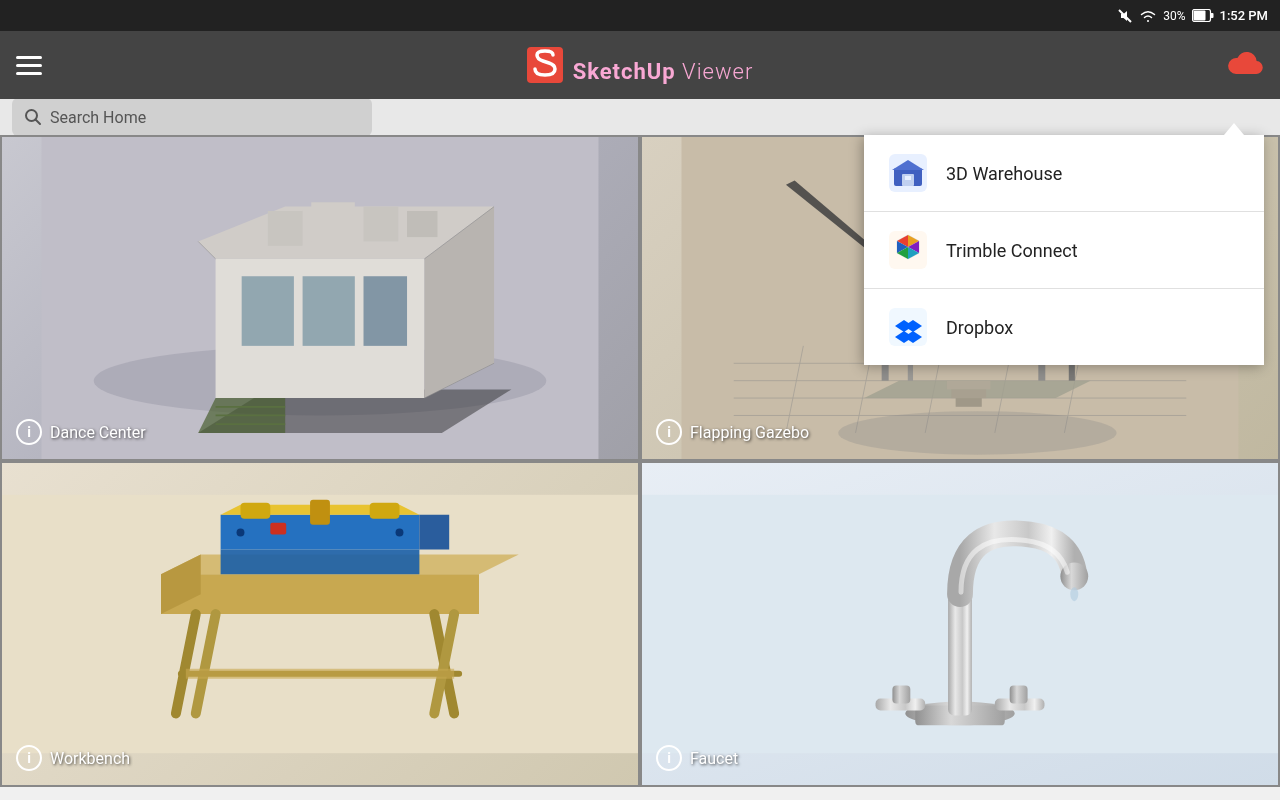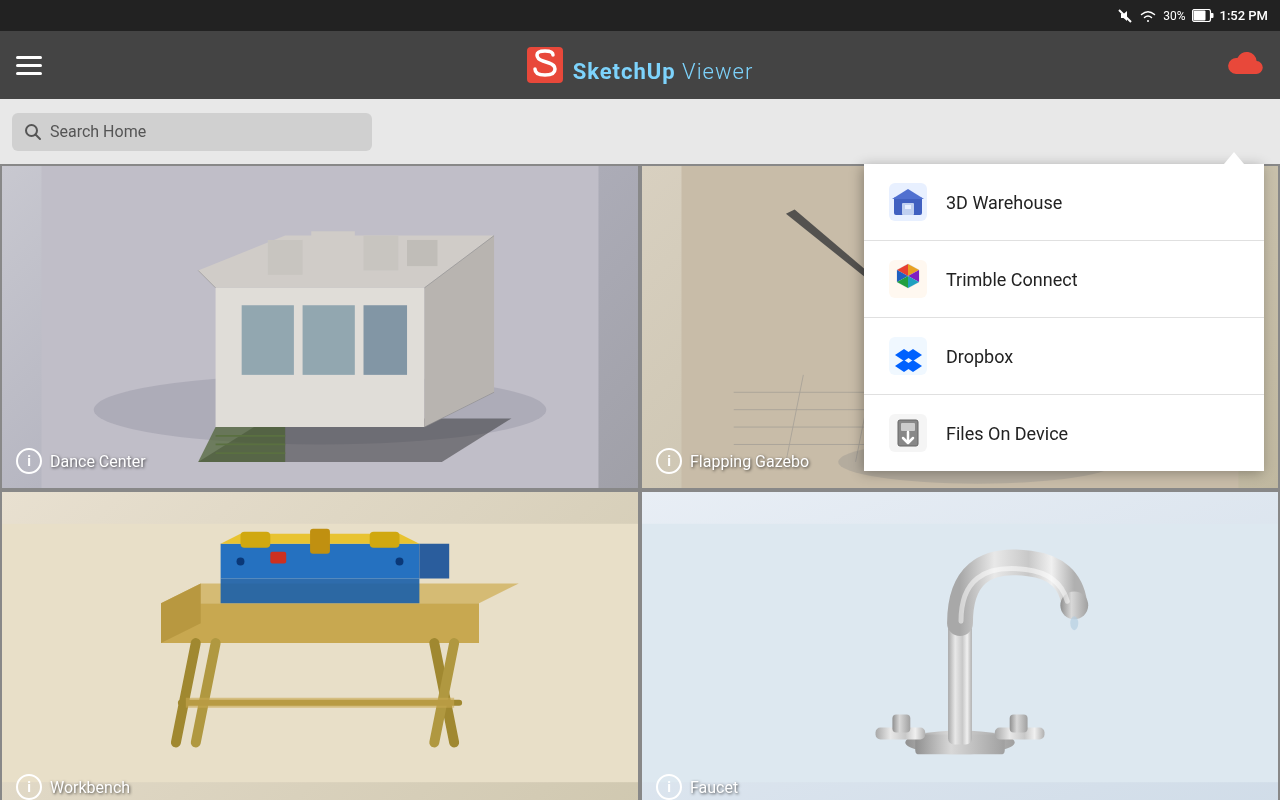--- a/index.html
+++ b/index.html
@@ -54,41 +54,41 @@
     .logo {
       display: flex;
       align-items: center;
       gap: 10px;
     }
     .logo-icon {
       width: 36px;
       height: 36px;
     }
     .logo-text {
-      color: #7dd3fc;
+      color: #f9a8d4;
       font-size: 22px;
       font-weight: 300;
       letter-spacing: 1px;
       margin-top: 12px;
     }
     .logo-text strong {
       font-weight: 700;
     }
     .cloud-btn {
       position: absolute;
       right: 16px;
       color: #e8483a;
       font-size: 28px;
       cursor: pointer;
     }
 
     
     .search-bar-container {
       width: 1280px;
-      height: 65px;
+      height: 36px;
       background: #e8e8e8;
       display: flex;
       align-items: center;
       padding: 0 12px;
     }
     .search-bar {
       width: 360px;
       height: 38px;
       background: #d0d0d0;
       border-radius: 6px;
@@ -497,29 +497,15 @@
 
           <polygon points="10,10 19,16 10,22 1,16" fill="#0061FE" transform="translate(5,2)"></polygon>
           <polygon points="10,10 19,16 10,22 1,16" fill="#0061FE" transform="translate(14,2)"></polygon>
           <polygon points="10,10 19,16 10,22 1,16" fill="#0061FE" transform="translate(5,13)"></polygon>
           <polygon points="10,10 19,16 10,22 1,16" fill="#0061FE" transform="translate(14,13)"></polygon>
         </svg>
       </div>
       <span>Dropbox</span>
     </div>
 
-    <div class="dropdown-item">
-      <div class="dropdown-icon">
-        <svg width="38" height="38" viewBox="0 0 38 38">
-          <rect width="38" height="38" rx="6" fill="#f5f5f5"></rect>
-
-          <rect x="9" y="6" width="20" height="26" rx="2" fill="#888" stroke="#666" stroke-width="1"></rect>
-          <rect x="12" y="9" width="14" height="8" rx="1" fill="#ccc"></rect>
-
-          <line x1="19" y1="18" x2="19" y2="27" stroke="white" stroke-width="2.5" stroke-linecap="round"></line>
-          <polyline points="14,24 19,29 24,24" stroke="white" stroke-width="2.5" fill="none" stroke-linecap="round" stroke-linejoin="round"></polyline>
-        </svg>
-      </div>
-      <span>Files On Device</span>
-    </div>
   </div>
 
 </div>
 
 </body></html>

